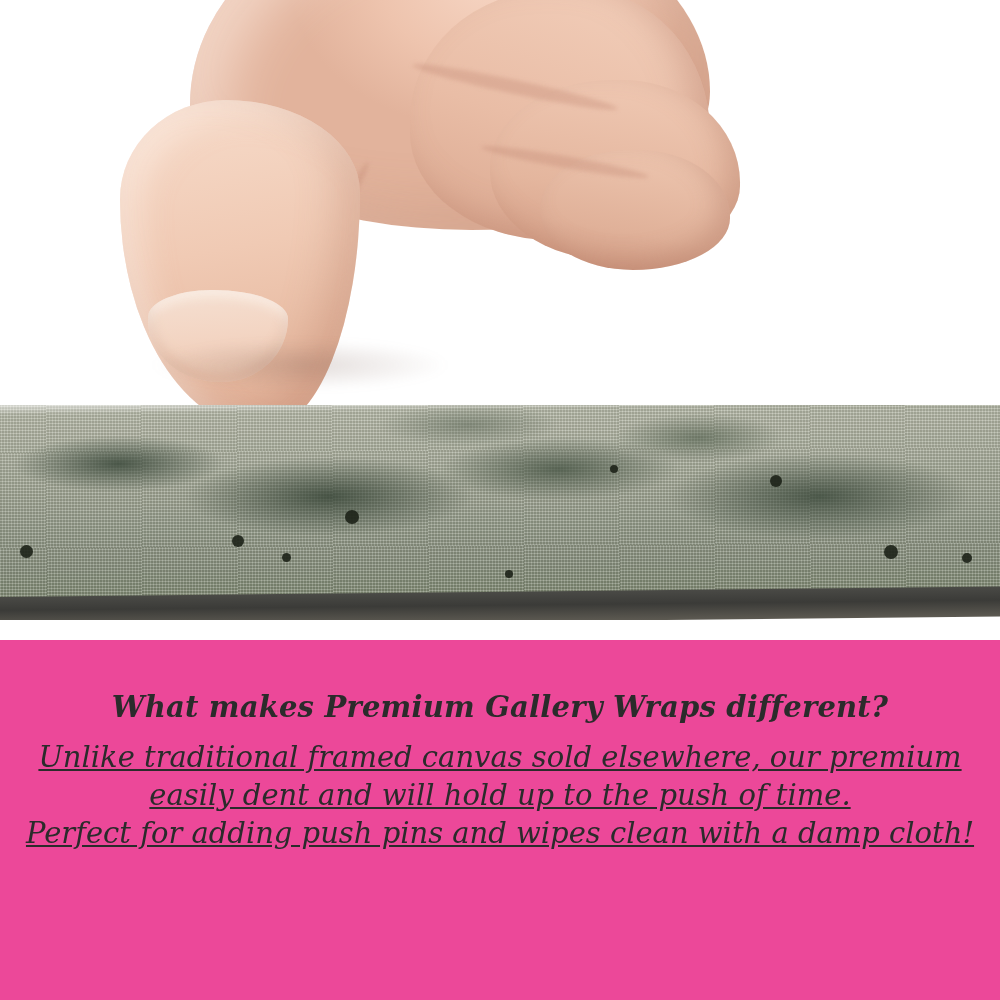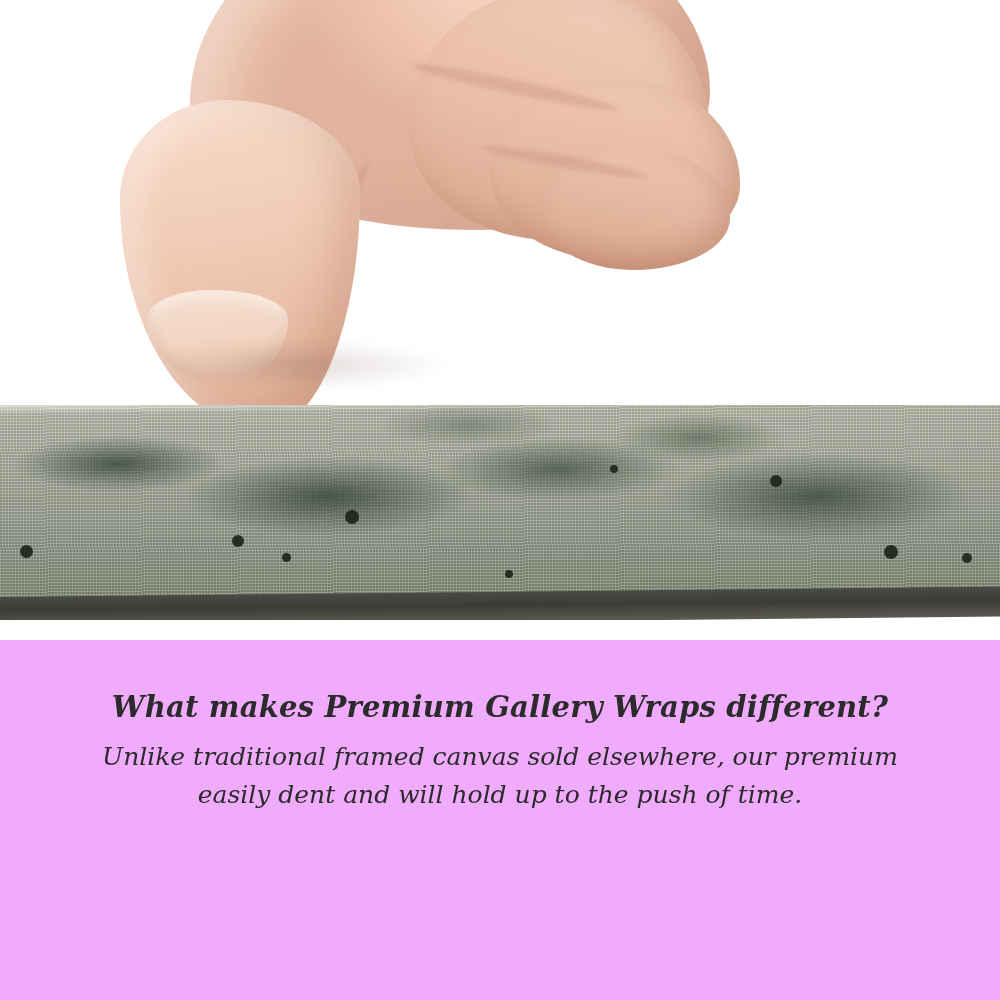--- a/index.html
+++ b/index.html
@@ -7,21 +7,21 @@
     padding: 0;
     background: #ffffff;
   }
   body {
     font-family: "DejaVu Sans", sans-serif;
   }
   .canvas {
     position: relative;
     width: 1000px;
     height: 1000px;
-    background: #f0abfc;
+    background: #ec4899;
     overflow: hidden;
   }
 
   
   .photo-area {
     position: absolute;
     left: 0;
     top: 0;
     width: 1000px;
     height: 640px;
@@ -196,23 +196,24 @@
     font-family: "DejaVu Serif", serif;
     font-style: italic;
   }
   .caption-heading {
     font-size: 29px;
     font-weight: 700;
     letter-spacing: .2px;
     margin-bottom: 14px;
   }
   .caption-body-line {
-    font-size: 25px;
+    font-size: 29px;
     line-height: 38px;
     font-weight: 400;
+    text-decoration: underline;
   }
 </style>
 </head>
 <body>
 
 <div class="canvas">
 
   <div class="photo-area">
 
     <div class="hand">
@@ -242,15 +243,16 @@
       <span class="speck" style="left:505px;top:165px;width:8px;height:8px;"></span>
       <div class="wrap-bottom"></div>
     </div>
 
   </div>
 
   <div class="caption">
     <div class="caption-heading">What makes Premium Gallery Wraps different?</div>
     <div class="caption-body-line">Unlike traditional framed canvas sold elsewhere, our premium</div>
     <div class="caption-body-line">easily dent and will hold up to the push of time.</div>
+    <div class="caption-body-line">Perfect for adding push pins and wipes clean with a damp cloth!</div>
   </div>
 
 </div>
 
 </body></html>

